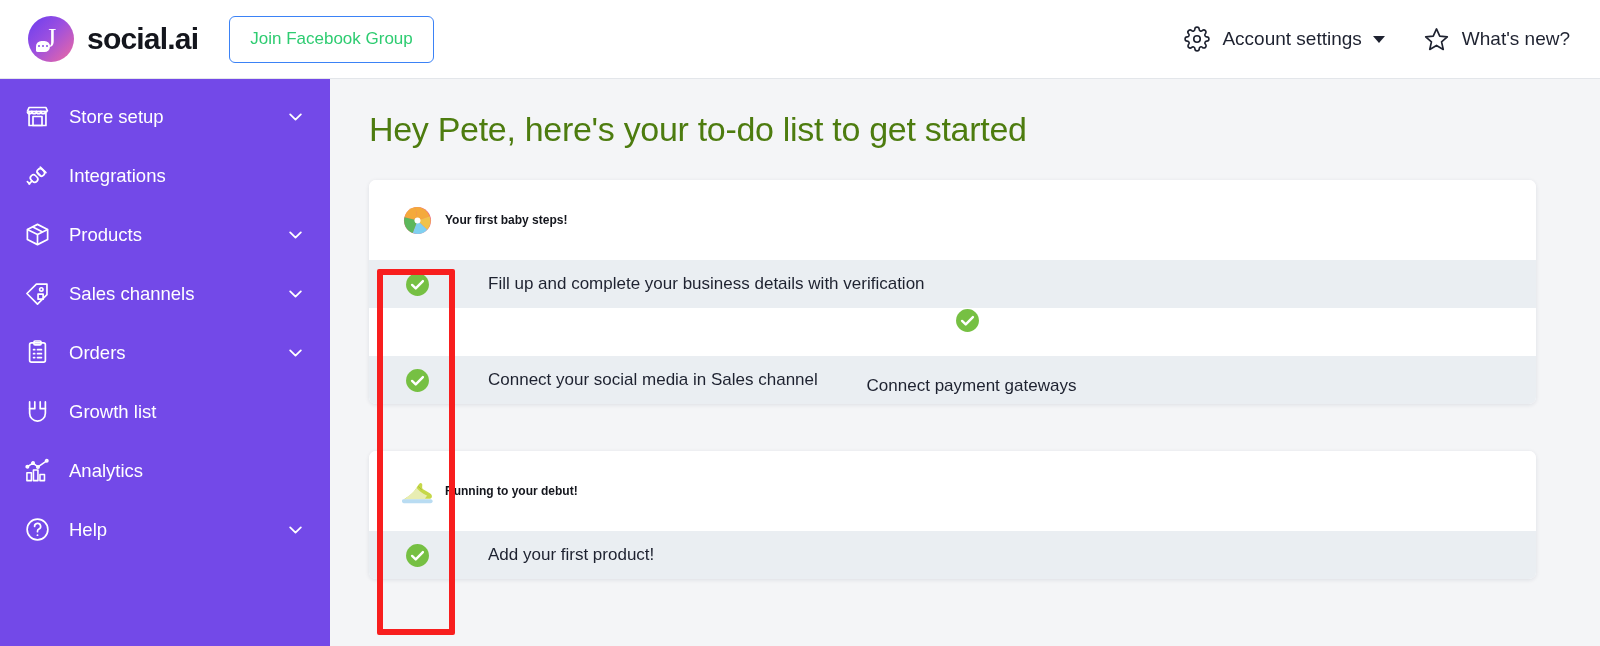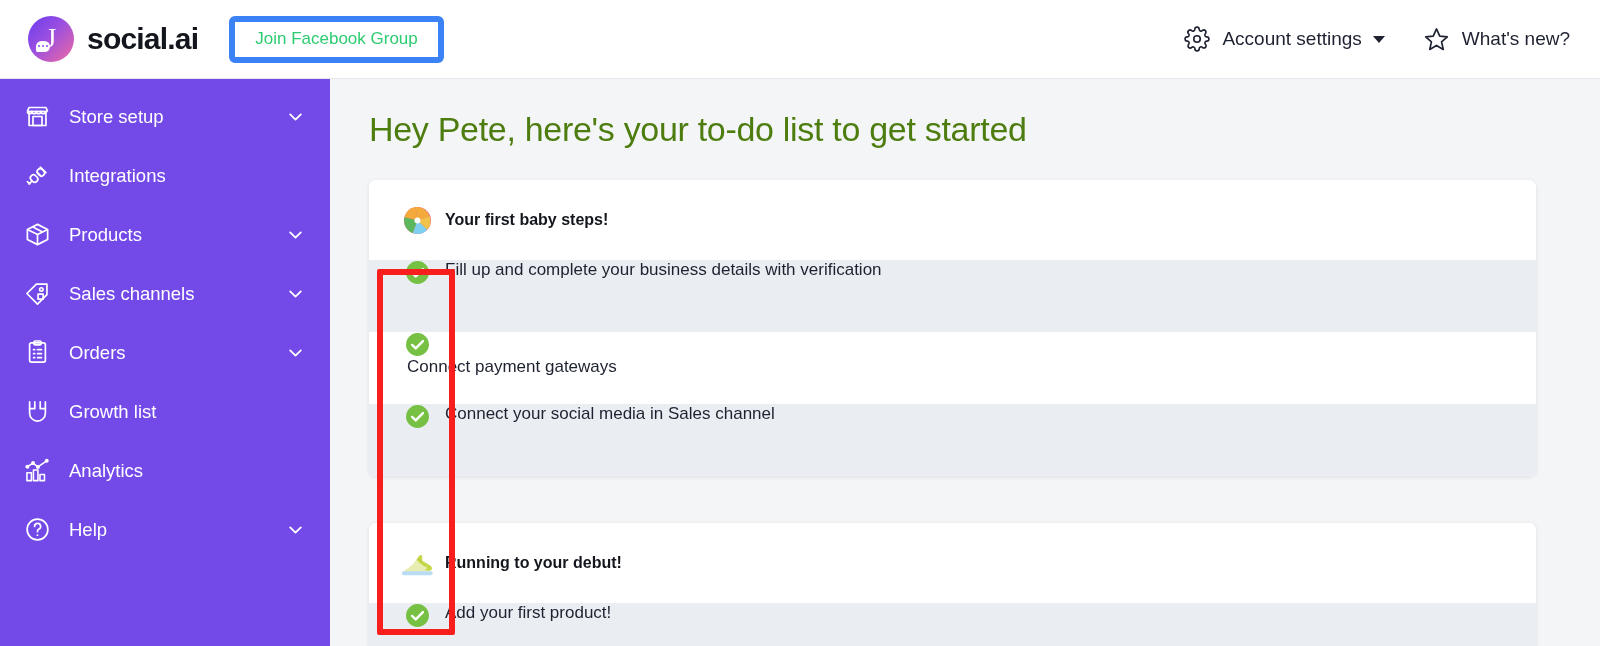--- a/index.html
+++ b/index.html
@@ -47,21 +47,21 @@
   .brand-name {
     margin-left: 13px;
     font-size: 30px; font-weight: bold; letter-spacing: -0.8px;
     color: #14161d;
   }
   .fb-btn {
     margin-left: 31px;
     height: 47px;
     padding: 0 20px;
     display: flex; align-items: center;
-    border: 6px solid #3b82f6;
+    border: 1px solid #3b82f6;
     border-radius: 6px;
     color: #2ecc71;
     font-size: 17px;
     background: #fff;
     cursor: pointer;
     white-space: nowrap;
   }
   .header-right {
     margin-left: auto; margin-right: 30px;
     display: flex; align-items: center;
@@ -139,26 +139,27 @@
   .card-head {
     display: flex; align-items: center;
     height: 80px;
     padding-left: 29px;
     background: #ffffff;
   }
   .card-head .emoji { font-size: 30px; width: 38px; text-align: center; line-height: 1; }
   .card-head .emoji svg { display: block; margin: 0 auto; }
   .card-head .title {
     margin-left: 9px;
-    font-size: 16px; font-weight: bold; color: #14161d;
+    font-size: 12px; font-weight: bold; color: #14161d;
   }
   .task-row {
-    display: flex; 
-    height: 72px;
+    display: flex; align-items: center;
+    height: 48px;
     padding-left: 29px;
+    gap: 43px;
   }
   .task-row.alt { background: #eaeef2; }
   .task-row.plain { background: #ffffff; flex-direction: column; }
   .task-row .check { width: 38px; display: flex; justify-content: center; flex: none; }
   .task-row .task-label {
     margin-left: 9px;
     font-size: 17px; color: #1e2230;
   }
 
   

